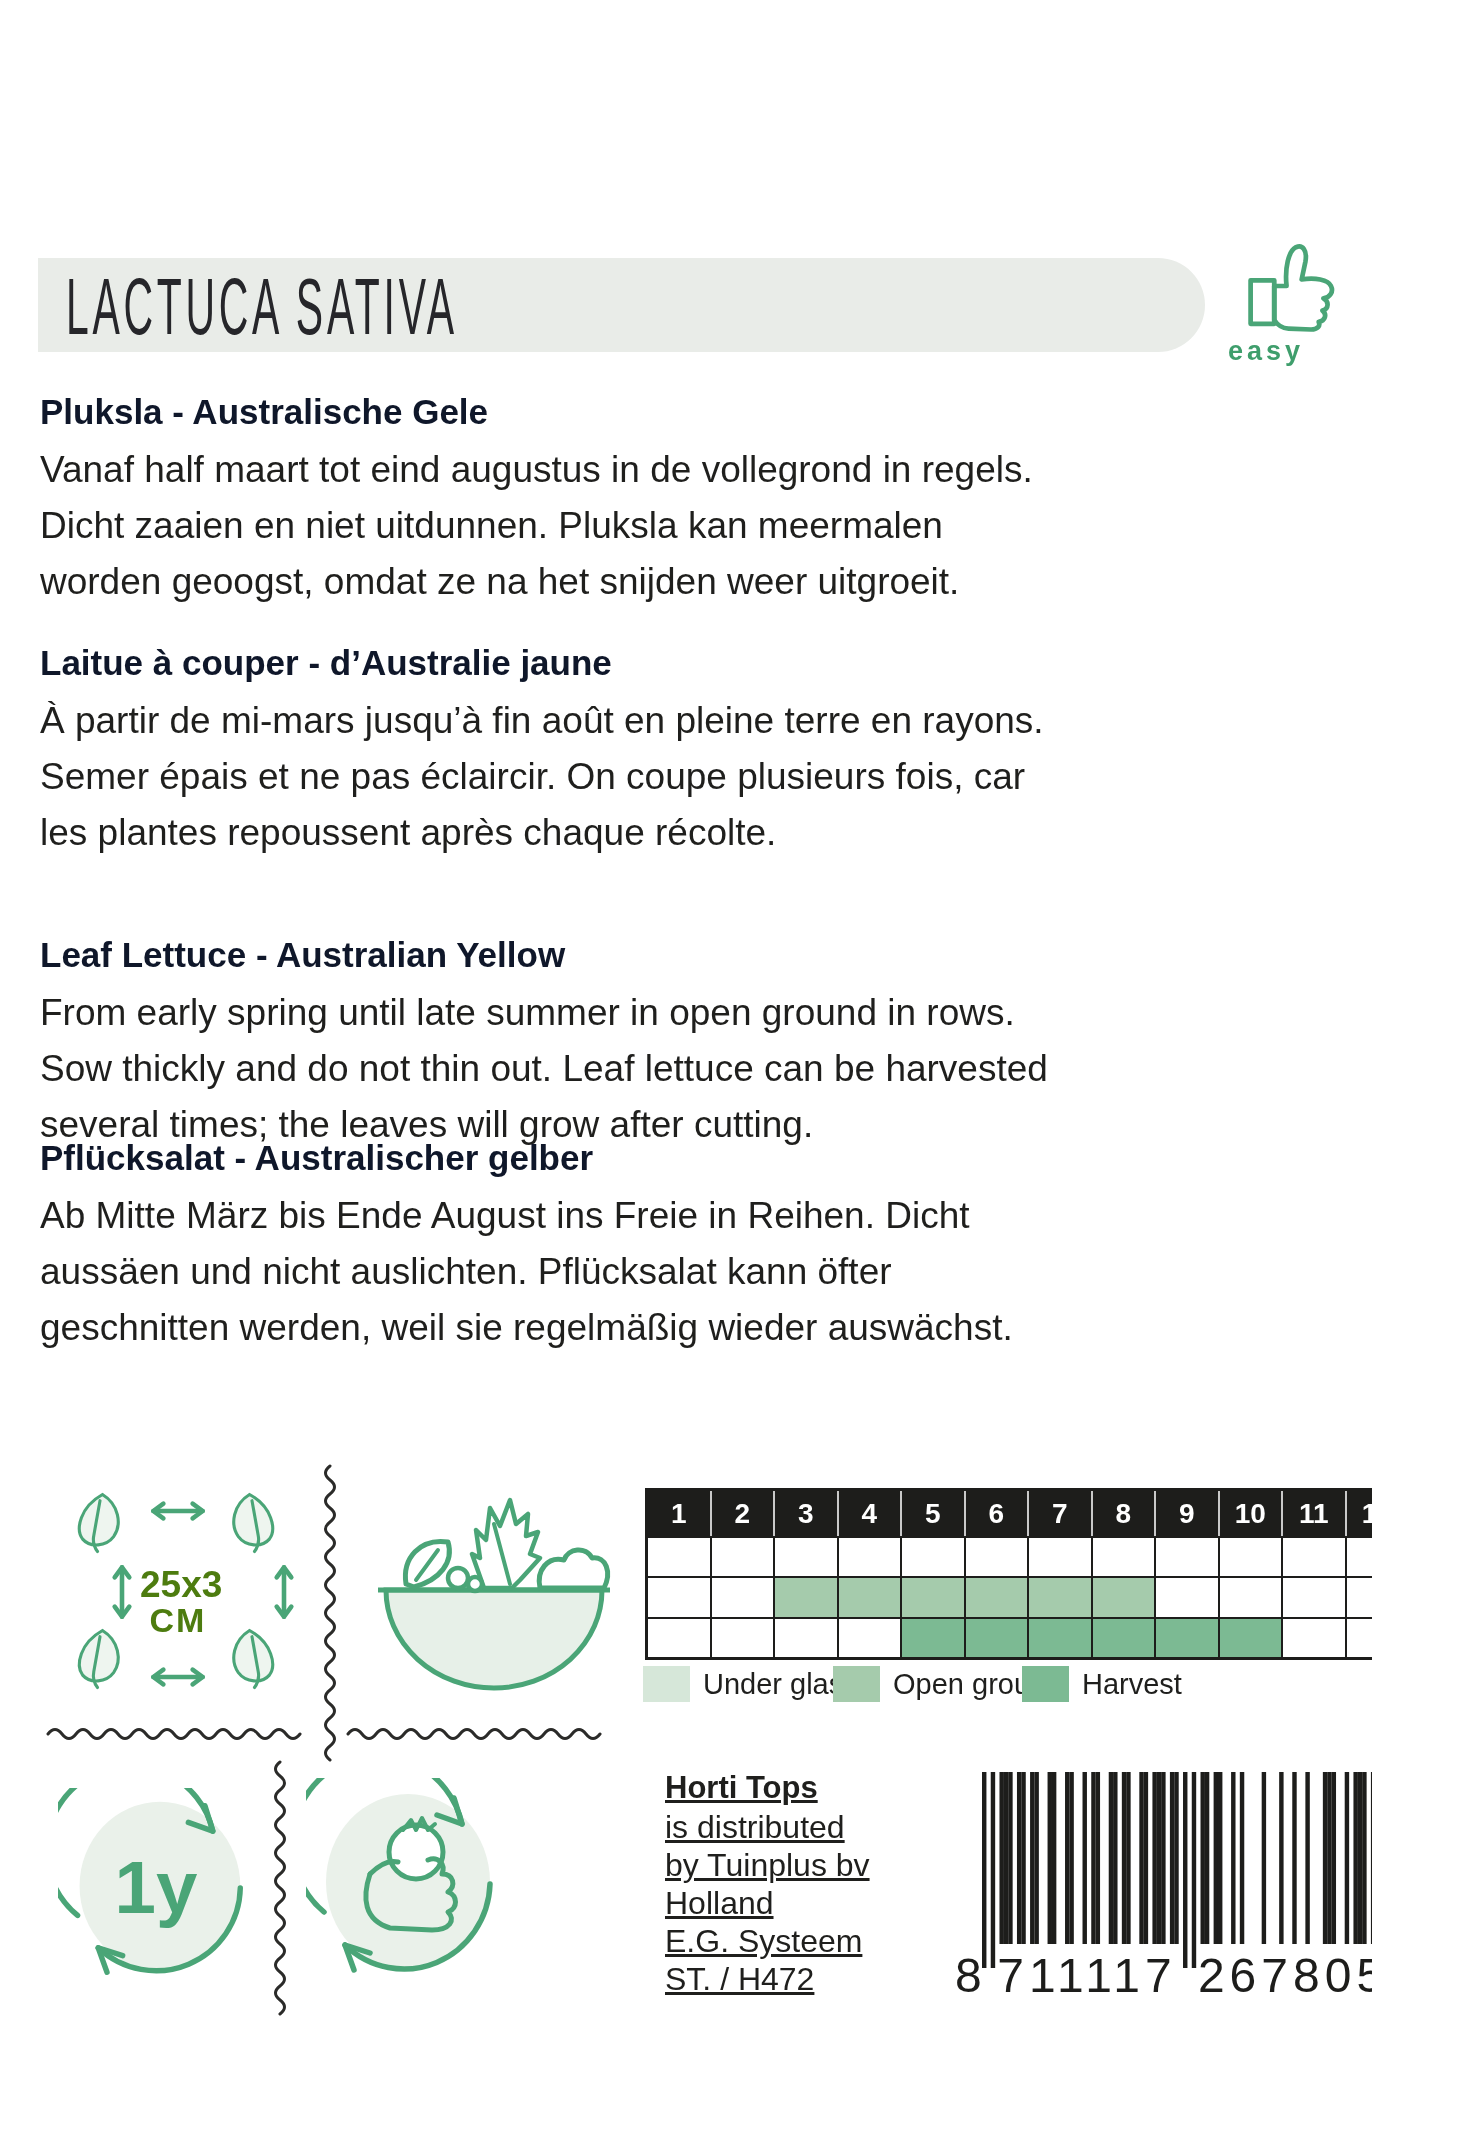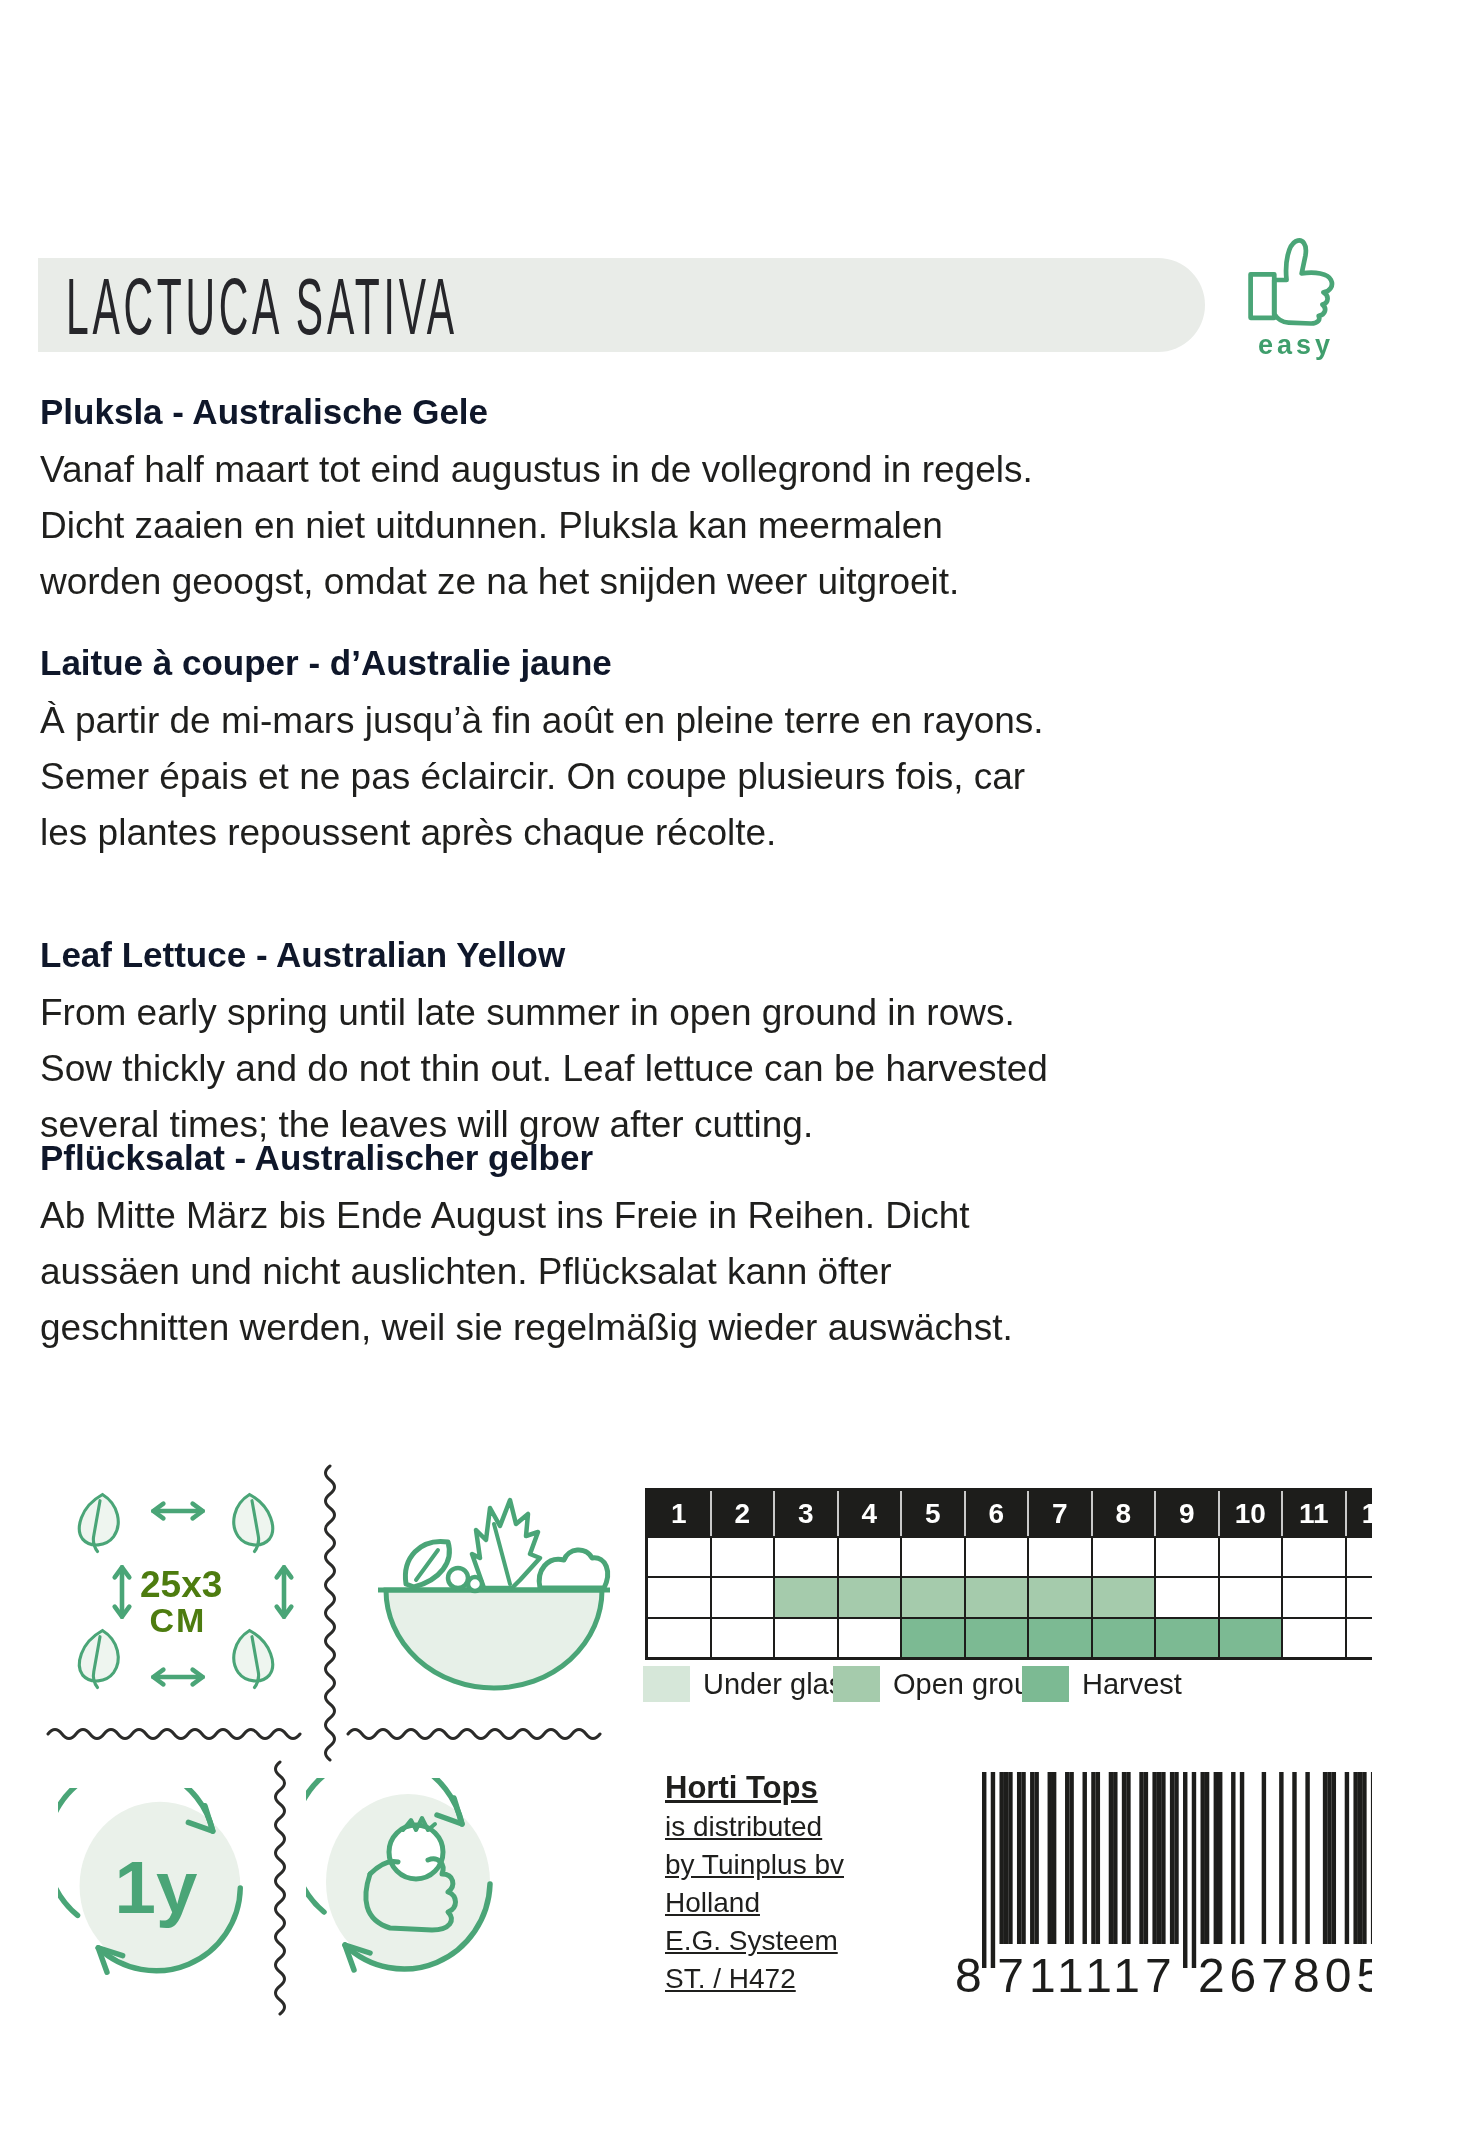--- a/index.html
+++ b/index.html
@@ -7,21 +7,21 @@
         font-family:"Liberation Sans",sans-serif;color:#1f1f1d;}
 
   
   .banner{position:absolute;left:38px;top:258px;width:1167px;height:94px;
           background:#e9ece8;border-radius:0 47px 47px 0;}
   .banner-title{position:absolute;left:28px;top:0;height:94px;line-height:96px;
           font-size:66px;font-weight:400;color:#26262a;letter-spacing:6px;
           transform:scale(0.62,1.22);transform-origin:0 50%;white-space:nowrap;}
 
   
-  .easy{position:absolute;left:1228px;top:232px;width:136px;text-align:center;}
+  .easy{position:absolute;left:1228px;top:238px;width:136px;}
   .easy svg{display:block;margin:0 auto;}
   .easy-label{font-size:27px;font-weight:bold;color:#3f9e6c;letter-spacing:4px;margin-top:2px;}
 
   
   .section{position:absolute;left:40px;width:1008px;}
   .section h2{margin:0 0 10px 0;font-size:35px;font-weight:bold;color:#0f172a;}
   .section p{margin:0;font-size:37px;line-height:1.52;color:#1f1f1d;}
   .sec-nl{top:392px;} .sec-fr{top:643px;} .sec-en{top:935px;} .sec-de{top:1138px;}
 
   
@@ -51,21 +51,21 @@
   .legend-item .sw{width:47px;height:36px;}
   .legend-item .lb{margin-left:13px;font-size:29px;color:#1f1f1d;}
 
   
   .viability{position:absolute;left:58px;top:1788px;}
   .hand{position:absolute;left:306px;top:1778px;}
 
   
   .dist{position:absolute;left:665px;top:1768px;text-decoration:underline;}
   .dist-name{font-size:31px;font-weight:bold;line-height:40px;}
-  .dist-line{font-size:28px;line-height:38px;}
+  .dist-line{font-size:32px;line-height:38px;}
 
   
   .barcode{position:absolute;left:935px;top:1770px;}
   .barcode svg{fill:#1d1d1b;}
 
   
   .print-mark{position:absolute;left:1374px;top:2076px;width:36px;height:54px;background:#1d1d1b;}
 
   .g-stroke{stroke:#4aa577;fill:none;stroke-linecap:round;stroke-linejoin:round;}
 </style>

